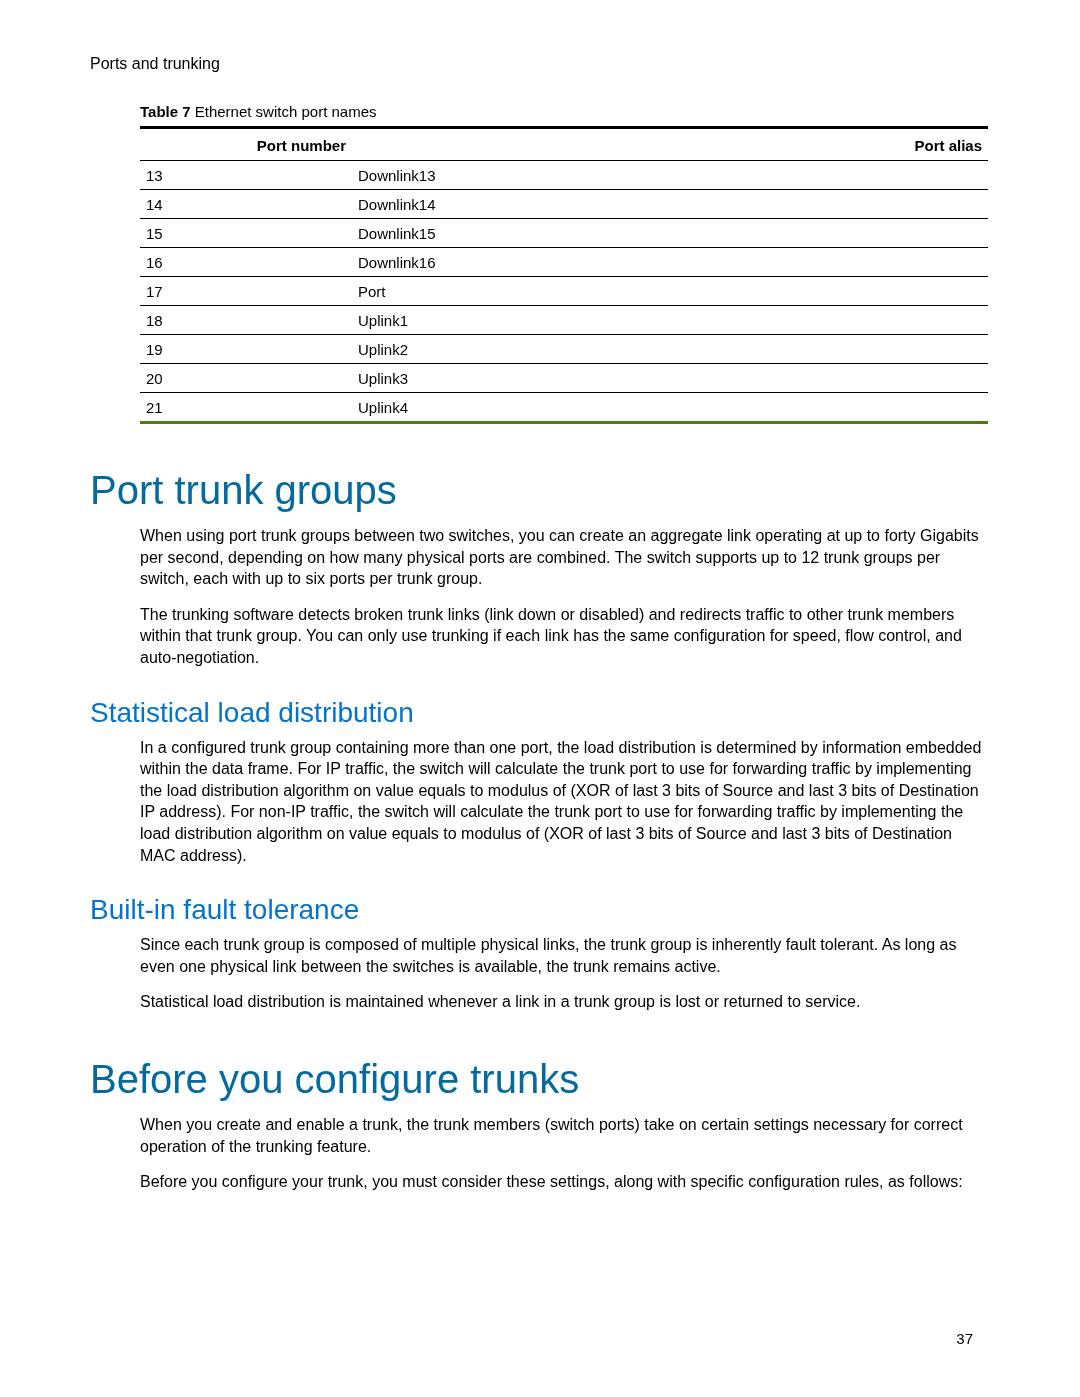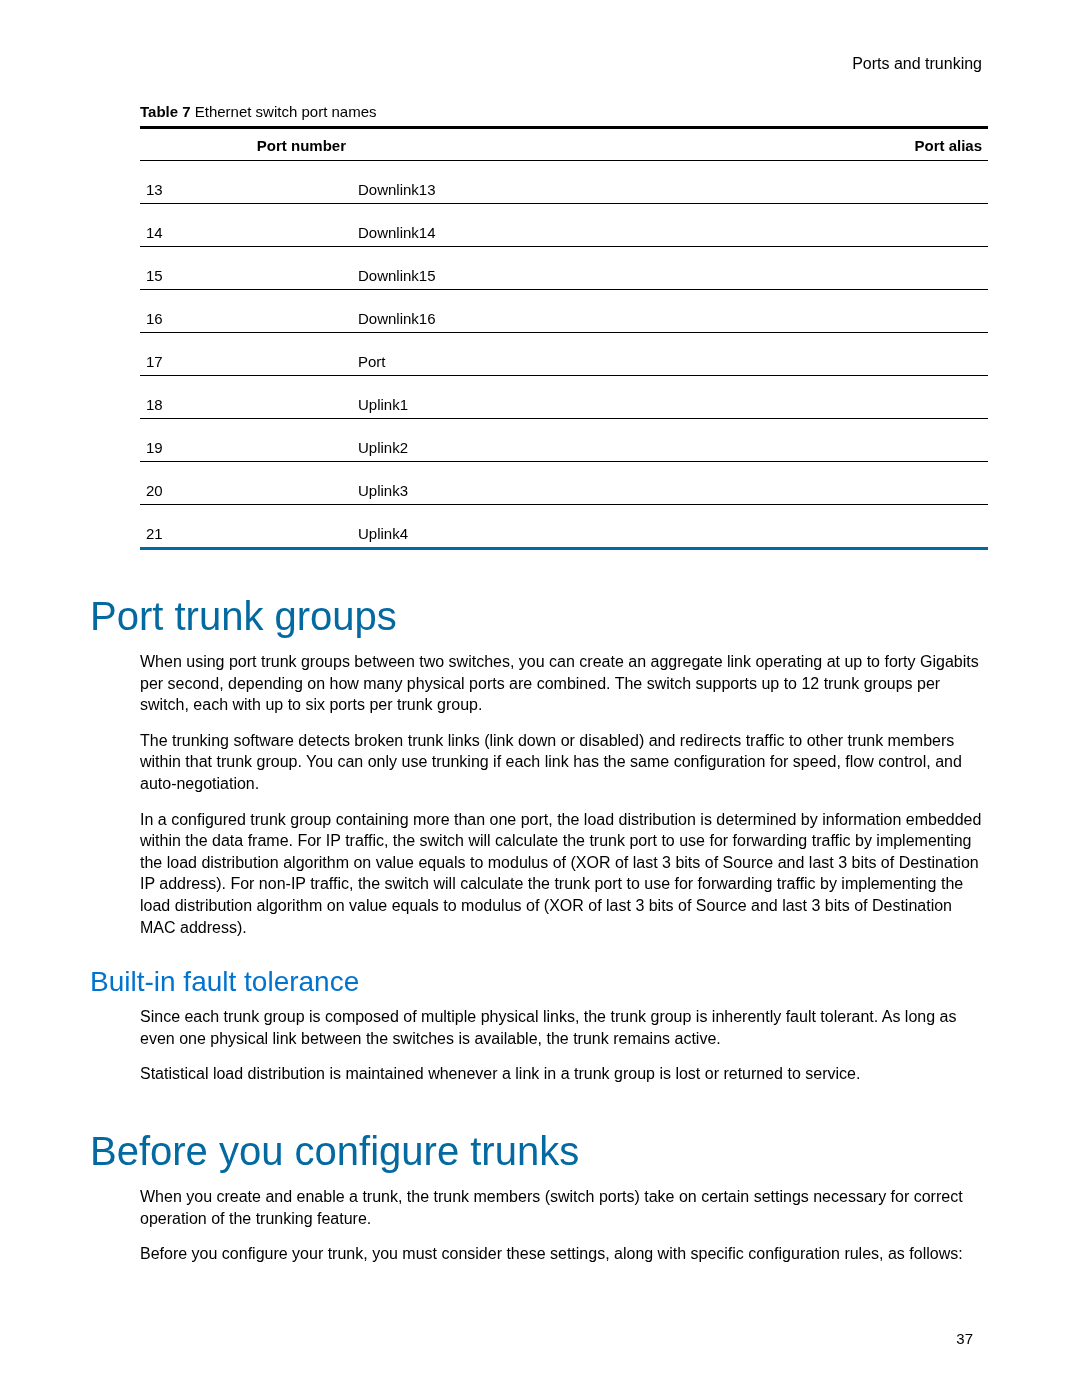--- a/index.html
+++ b/index.html
@@ -10,24 +10,23 @@
     color: #000000;
   }
   .page {
     width: 1080px;
     height: 1397px;
     position: relative;
     box-sizing: border-box;
     padding: 55px 90px 50px 90px;
   }
   .header-right {
-    text-align: right;
+    text-align: left;
     font-size: 16px;
     margin-bottom: 30px;
-    margin-right: 8px;
   }
   .table-caption {
     font-size: 15px;
     margin: 0 0 6px 50px;
   }
   .table-caption .bold {
     font-weight: bold;
   }
   table.port-table {
     width: 848px;
@@ -42,24 +41,24 @@
   table.port-table th {
     text-align: right;
     font-weight: bold;
     padding: 8px 6px 6px 6px;
   }
   table.port-table th:first-child { width: 200px; }
   table.port-table tbody tr {
     border-bottom: 1px solid #000;
   }
   table.port-table tbody tr:last-child {
-    border-bottom: 3px solid #0369a1;
+    border-bottom: 3px solid #4d7c0f;
   }
   table.port-table td {
-    padding: 20px 6px 5px 6px;
+    padding: 6px 6px 5px 6px;
   }
   h1.section-title {
     font-size: 40px;
     font-weight: normal;
     color: #0369a1;
     margin: 44px 0 12px 0;
   }
   h2.sub-title {
     font-size: 28px;
     font-weight: normal;
@@ -135,20 +134,21 @@
           <td>21</td>
           <td>Uplink4</td>
         </tr>
     </tbody>
   </table>
 
   <h1 class="section-title">Port trunk groups</h1>
   <p class="body">When using port trunk groups between two switches, you can create an aggregate link operating at up to forty Gigabits per second, depending on how many physical ports are combined. The switch supports up to 12 trunk groups per switch, each with up to six ports per trunk group.</p>
   <p class="body">The trunking software detects broken trunk links (link down or disabled) and redirects traffic to other trunk members within that trunk group. You can only use trunking if each link has the same configuration for speed, flow control, and auto-negotiation.</p>
 
+  <h2 class="sub-title">Statistical load distribution</h2>
   <p class="body">In a configured trunk group containing more than one port, the load distribution is determined by information embedded within the data frame. For IP traffic, the switch will calculate the trunk port to use for forwarding traffic by implementing the load distribution algorithm on value equals to modulus of (XOR of last 3 bits of Source and last 3 bits of Destination IP address). For non-IP traffic, the switch will calculate the trunk port to use for forwarding traffic by implementing the load distribution algorithm on value equals to modulus of (XOR of last 3 bits of Source and last 3 bits of Destination MAC address).</p>
 
   <h2 class="sub-title">Built-in fault tolerance</h2>
   <p class="body">Since each trunk group is composed of multiple physical links, the trunk group is inherently fault tolerant. As long as even one physical link between the switches is available, the trunk remains active.</p>
   <p class="body">Statistical load distribution is maintained whenever a link in a trunk group is lost or returned to service.</p>
 
   <h1 class="section-title">Before you configure trunks</h1>
   <p class="body">When you create and enable a trunk, the trunk members (switch ports) take on certain settings necessary for correct operation of the trunking feature.</p>
   <p class="body">Before you configure your trunk, you must consider these settings, along with specific configuration rules, as follows:</p>
 

